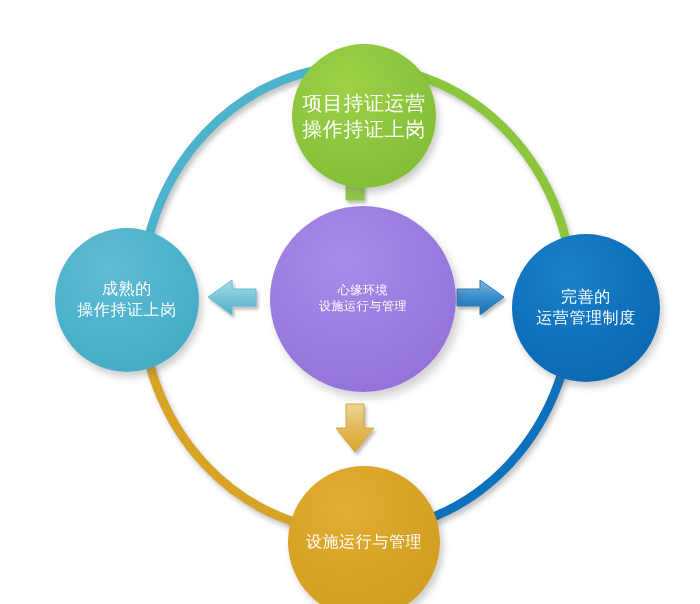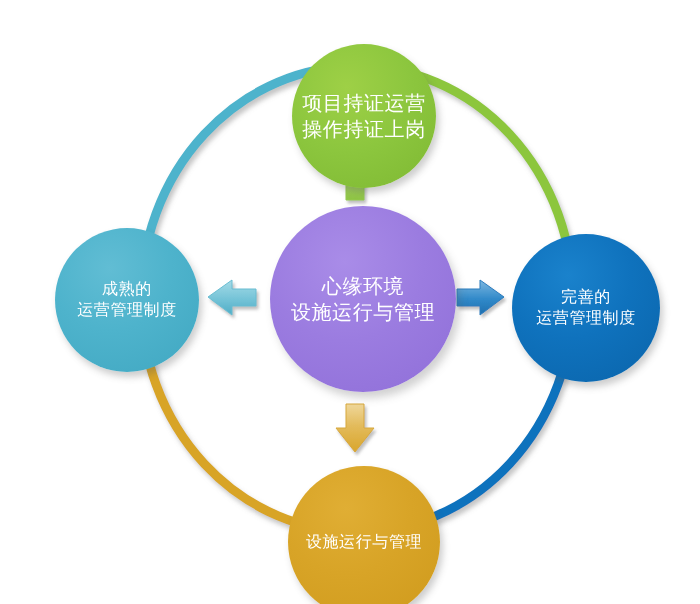--- a/index.html
+++ b/index.html
@@ -88,21 +88,21 @@
     background: radial-gradient(circle at 38% 28%, #e0ae34 0%, #d8a427 45%, #cf9a1c 100%);
     box-shadow: 3px 5px 7px rgba(90,90,90,0.30);
   }
 
   
   #node-center {
     left: 270px;
     top: 206px;
     width: 186px;
     height: 186px;
-    font-size: 20px;
+    font-size: 12px;
     background: radial-gradient(circle at 40% 30%, #a98ce8 0%, #9b7ce0 46%, #8f6ed8 100%);
     box-shadow: 4px 6px 8px rgba(90,90,90,0.28);
   }
 </style>
 </head>
 <body>
 
 <div id="canvas">
 
   <svg class="ring-svg" viewBox="0 0 700 604">
@@ -167,21 +167,21 @@
     <span class="label">完善的
 运营管理制度</span>
   </div>
 
   <div class="node" id="node-bottom">
     <span class="label">设施运行与管理</span>
   </div>
 
   <div class="node" id="node-left">
     <span class="label">成熟的
-运营管理制度</span>
+操作持证上岗</span>
   </div>
 
   <div class="node" id="node-center">
     <span class="label">心缘环境
 设施运行与管理</span>
   </div>
 
 </div>
 
 </body></html>

